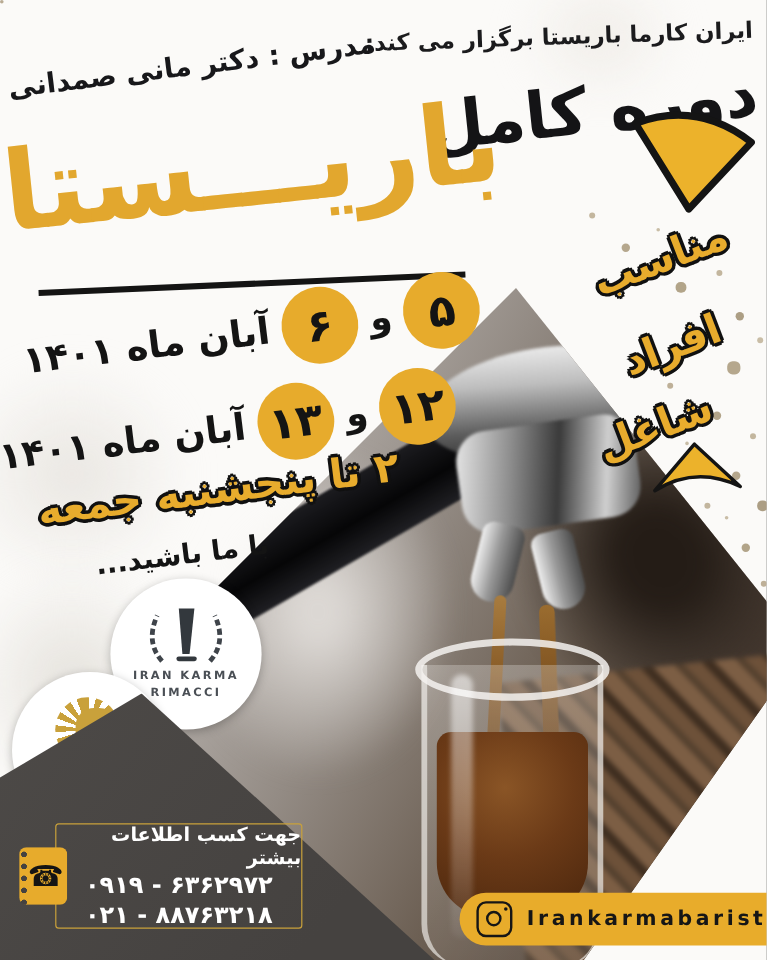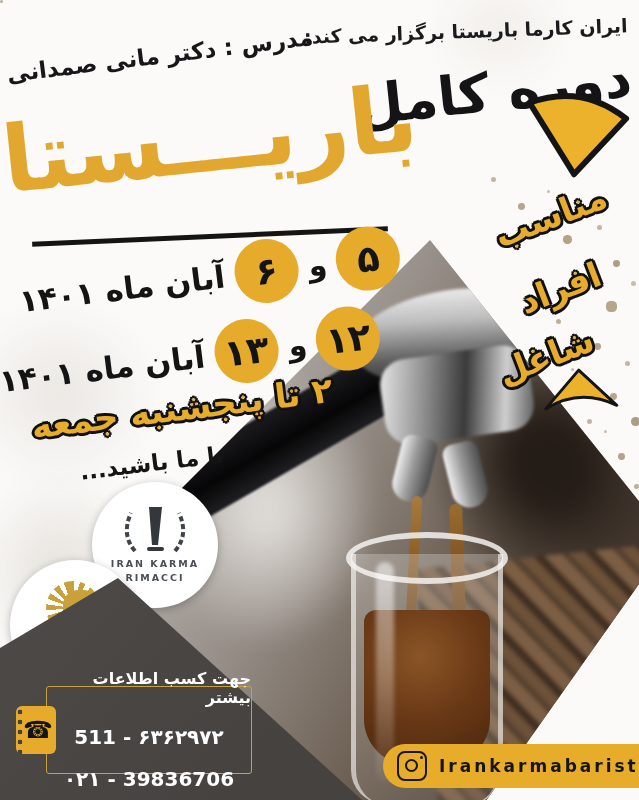--- a/index.html
+++ b/index.html
@@ -61,21 +61,21 @@
   .glass .coffee{position:absolute;left:18px;top:78px;width:126px;height:155px;border-radius:12px 12px 46px 46px;
     background:radial-gradient(circle at 45% 30%,#8a5526 0%,#6b3a17 45%,#49250c 100%);filter:blur(.6px);}
   .glass .shine{position:absolute;left:30px;top:30px;width:18px;height:220px;border-radius:10px;
     background:linear-gradient(180deg,rgba(255,255,255,.55),rgba(255,255,255,.05));filter:blur(2px);}
 
   
   .gray-tri{left:0;top:0;width:639px;height:800px;
     clip-path:polygon(0 648px,118px 578px,362px 800px,0 800px);
     background:linear-gradient(130deg,#55524f 0%,#454240 70%);}
   .contact-box{left:46px;top:686px;width:204px;height:86px;border:1.5px solid #c9a13b;border-radius:3px;
-    display:flex;flex-direction:column;align-items:center;justify-content:center;gap:18px;color:#fff;}
+    display:flex;flex-direction:column;align-items:center;justify-content:center;gap:1px;color:#fff;}
   .contact-heading{font-size:16px;font-weight:bold;}
   .contact-phone{font-size:20px;font-weight:bold;letter-spacing:1px;direction:ltr;}
   .phone-badge{left:16px;top:706px;width:40px;height:48px;border-radius:6px;background:#e7ab2c;
     display:flex;align-items:center;justify-content:center;
     background-image:radial-gradient(circle 2.2px at 4px 6px,#454240 2.2px,transparent 2.6px),
                      radial-gradient(circle 2.2px at 4px 16px,#454240 2.2px,transparent 2.6px),
                      radial-gradient(circle 2.2px at 4px 26px,#454240 2.2px,transparent 2.6px),
                      radial-gradient(circle 2.2px at 4px 36px,#454240 2.2px,transparent 2.6px),
                      radial-gradient(circle 2.2px at 4px 46px,#454240 2.2px,transparent 2.6px);}
   .phone-glyph{font-size:24px;color:#141414;margin-left:4px;}
@@ -218,22 +218,22 @@
       <div class="lion-face"></div>
       <div class="lion-eye"></div>
     </div>
     <div class="rimacci-name">RIMACCI</div>
     <div class="rimacci-bar">C O F F E E</div>
   </div>
 
   <div class="abs gray-tri"></div>
   <div class="abs contact-box">
     <div class="rtl contact-heading">جهت کسب اطلاعات بیشتر</div>
-    <div class="contact-phone">511 - ۶۳۶۲۹۷۲</div>
-    <div class="contact-phone">۰۲۱ - 39836706</div>
+    <div class="contact-phone">۰۹۱۹ - ۶۳۶۲۹۷۲</div>
+    <div class="contact-phone">۰۲۱ - ۸۸۷۶۳۲۱۸</div>
   </div>
   <div class="abs phone-badge">
     <span class="phone-glyph">☎</span>
   </div>
 
   <div class="abs insta-pill">
     <span class="ig-icon"></span>
     <span class="insta-handle">Irankarmabarista</span>
   </div>
 

